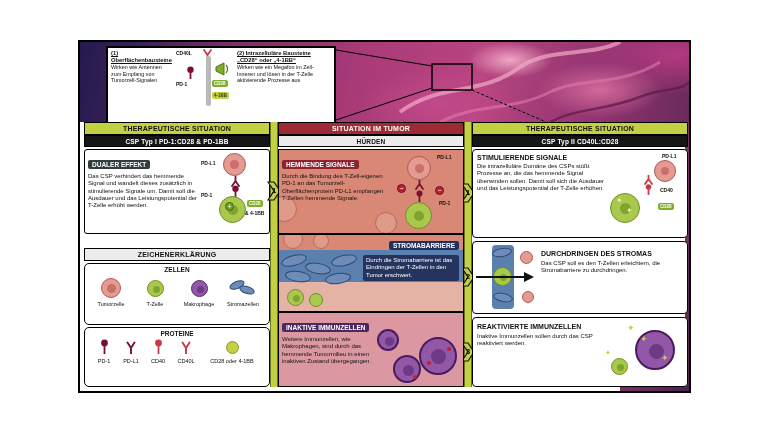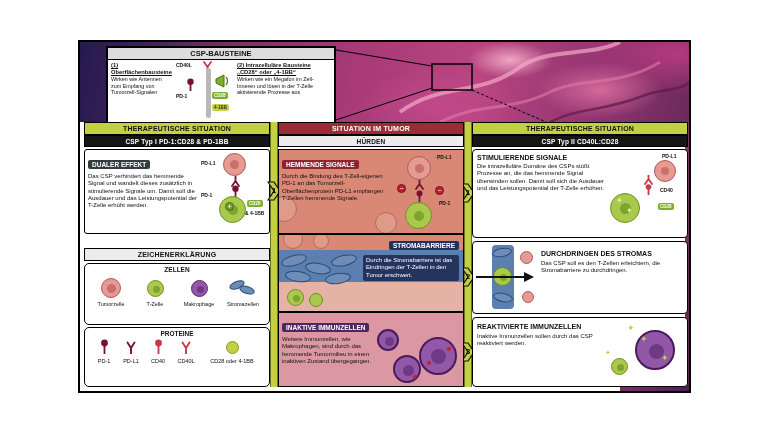--- a/index.html
+++ b/index.html
@@ -80,21 +80,20 @@
       <line x1="256" y1="8" x2="352" y2="24" stroke="#000" stroke-width="1"></line>
       <line x1="256" y1="78" x2="352" y2="46" stroke="#000" stroke-width="1"></line>
       <rect x="352" y="22" width="40" height="26" fill="none" stroke="#000" stroke-width="1.5"></rect>
       <line x1="392" y1="48" x2="466" y2="80" stroke="#000" stroke-width="1" stroke-dasharray="3,2"></line>
     </svg>
   </div>
   <div class="micro-edge"></div>
   <div class="micro-corner"></div>
 
   <div class="panel" style="left:26px;top:4px;width:230px;height:78px;border-width:2px;border-radius:0">
-    <div class="csp-title">CSP-BAUSTEINE</div>
     <div class="csp-content">
       <div style="width:62px">
         <div class="csp-head">(1) Oberflächenbausteine</div>
         <div class="csp-body">Wirken wie Antennen zum Empfang von Tumorzell-Signalen</div>
       </div>
       <div style="position:relative;width:58px;height:60px">
         <span class="lbl" style="left:0;top:0">CD40L</span>
         <svg class="abs" style="left:27px;top:-1px" width="9" height="11" viewBox="0 0 9 11">
           <path d="M4.5 11 V6 M4.5 6 L1 1 M4.5 6 L8 1" fill="none" stroke="#c83a4a" stroke-width="1.8" stroke-linecap="round"></path>
             </svg>

